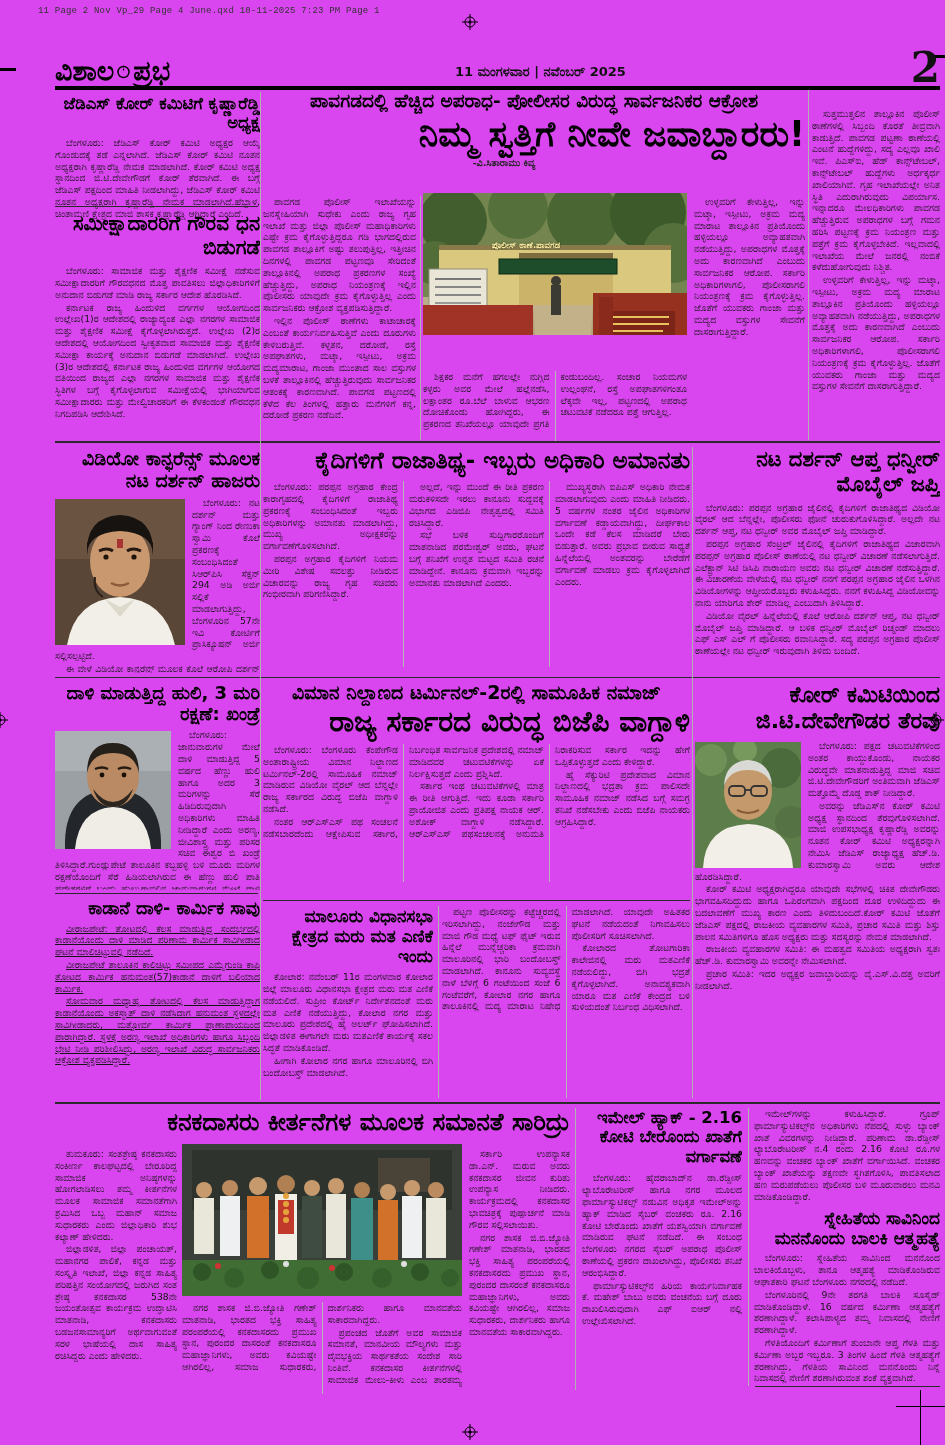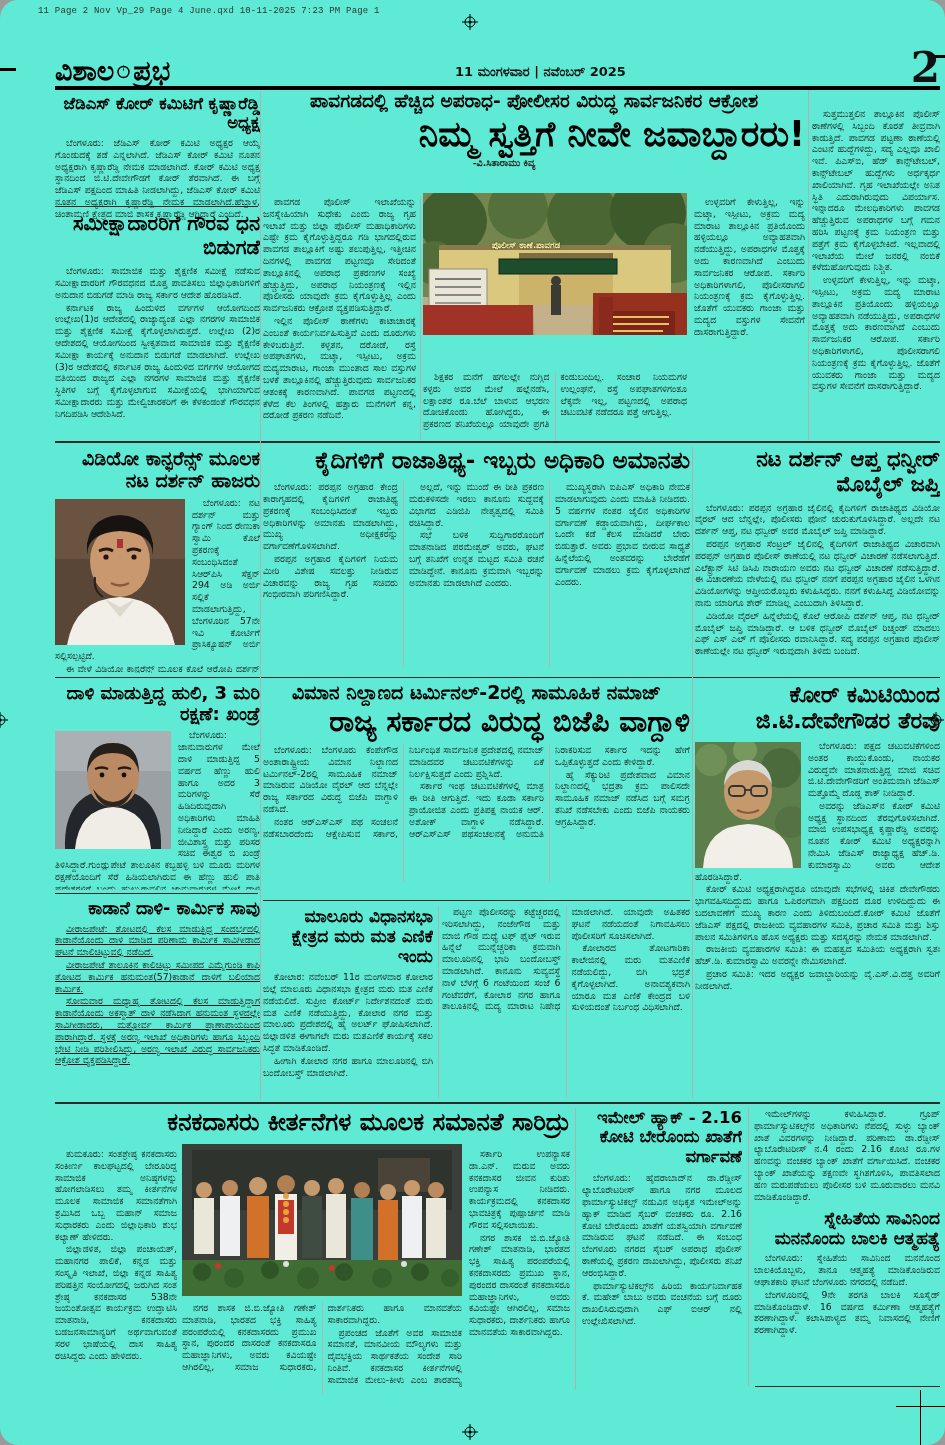--- a/index.html
+++ b/index.html
@@ -1,17 +1,17 @@
 <!DOCTYPE html>
 <html><head>
 <meta charset="utf-8">
 <style>
   html,body{margin:0;padding:0;background:#9a9a9a;}
-  .sheet{position:relative;width:945px;height:1445px;background:#5eead4;overflow:hidden;
-         font-family:"DejaVu Sans","Liberation Sans",sans-serif;color:#111;border-radius:18px;}
+  .sheet{position:relative;width:945px;height:1445px;background:#d946ef;overflow:hidden;
+         font-family:"DejaVu Sans","Liberation Sans",sans-serif;color:#111;}
   .slug{position:absolute;left:38px;top:6px;font:9px "Liberation Mono",monospace;color:#333;letter-spacing:.2px;}
   .mast{position:absolute;left:55px;top:44px;width:885px;height:42px;border-bottom:4px solid #000;
         display:flex;align-items:flex-end;justify-content:space-between;}
   .logo{font-size:27px;font-weight:900;color:#000;line-height:1;display:flex;align-items:center;gap:3px;padding-bottom:2px;}
   .dateline{font-size:13px;font-weight:700;padding-bottom:6px;}
   .pagenum{font-size:42px;font-weight:700;line-height:.85;font-family:"DejaVu Serif","Liberation Serif",serif;}
   .art{position:absolute;}
   .hl{font-weight:800;text-align:right;line-height:1.18;color:#000;}
   .kick{font-weight:800;text-align:center;color:#000;}
   .bd{font-size:9.3px;line-height:1.27;text-align:justify;color:#161616;}
@@ -358,20 +358,21 @@
       </div>
     </div>
     <div class="abs" style="left:172px;top:0;width:186px;height:282px;overflow:hidden;">
       <div class="bd">
         <p>ಇಮೇಲ್‌ಗಳನ್ನು ಕಳುಹಿಸಿದ್ದಾರೆ. ಗ್ರೂಪ್ ಫಾರ್ಮಾಸ್ಯುಟಿಕಲ್ಸ್‌ನ ಅಧಿಕಾರಿಗಳು ನೆಪದಲ್ಲಿ ಸುಳ್ಳು ಬ್ಯಾಂಕ್ ಖಾತೆ ವಿವರಗಳನ್ನು ನೀಡಿದ್ದಾರೆ. ಪರಿಣಾಮ ಡಾ.ರೆಡ್ಡೀಸ್ ಲ್ಯಾಬೊರೇಟರೀಸ್ ನ.4 ರಂದು 2.16 ಕೋಟಿ ರೂ.ಗಳ ಹಣವನ್ನು ವಂಚಕರ ಬ್ಯಾಂಕ್ ಖಾತೆಗೆ ವರ್ಗಾಯಿಸಿದೆ. ವಂಚಕರ ಬ್ಯಾಂಕ್ ಖಾತೆಯನ್ನು ತಕ್ಷಣವೇ ಸ್ಥಗಿತಗೊಳಿಸಿ, ಪಾವತಿಸಲಾದ ಹಣ ಮರುಪಡೆಯಲು ಪೊಲೀಸರ ಬಳಿ ಮೂರುವಾರಲು ಮನವಿ ಮಾಡಿಕೊಂಡಿದ್ದಾರೆ.</p>
       </div>
       <div class="hl" style="font-size:17px;margin-top:6px;">ಸ್ನೇಹಿತೆಯ ಸಾವಿನಿಂದ ಮನನೊಂದು ಬಾಲಕಿ ಆತ್ಮಹತ್ಯೆ</div>
       <div class="bd" style="margin-top:4px;">
         <p>ಬೆಂಗಳೂರು: ಸ್ನೇಹಿತೆಯ ಸಾವಿನಿಂದ ಮನನೊಂದ ಬಾಲಕಿಯೊಬ್ಬಳು, ತಾನೂ ಆತ್ಮಹತ್ಯೆ ಮಾಡಿಕೊಂಡಿರುವ ಆಘಾತಕಾರಿ ಘಟನೆ ಬೆಂಗಳೂರು ನಗರದಲ್ಲಿ ನಡೆದಿದೆ.</p>
         <p>ಬೆಂಗಳೂರಿನಲ್ಲಿ 9ನೇ ತರಗತಿ ಬಾಲಕಿ ಸೂಸೈಡ್ ಮಾಡಿಕೊಂಡಿದ್ದಾಳೆ. 16 ವರ್ಷದ ಕರ್ಮಿಣಾ ಆತ್ಮಹತ್ಯೆಗೆ ಶರಣಾಗಿದ್ದಾಳೆ. ಕಲಾಸಿಪಾಳ್ಯದ ತಮ್ಮ ನಿವಾಸದಲ್ಲಿ ನೇಣಿಗೆ ಶರಣಾಗಿದ್ದಾಳೆ.</p>
+        <p>ಗೆಳತಿಯೊಂದಿಗೆ ಕರ್ಮಿಣಾಗೆ ತುಂಬಾನೇ ಆಪ್ತ ಗೆಳತಿ ಮತ್ತು ಕರ್ಮಿಣಾ ಅಬ್ಬರ ಇಬ್ಬರೂ. 3 ತಿಂಗಳ ಹಿಂದೆ ಗೆಳತಿ ಆತ್ಮಹತ್ಯೆಗೆ ಶರಣಾಗಿದ್ದು, ಗೆಳತಿಯ ಸಾವಿನಿಂದ ಮನನೊಂದು ನಿನ್ನೆ ನಿವಾಸದಲ್ಲಿ ನೇಣಿಗೆ ಶರಣಾಗಿರುವಂತ ಶಂಕೆ ವ್ಯಕ್ತವಾಗಿದೆ.</p>
       </div>
     </div>
   </div>
   <div class="hr" style="left:755px;top:1386px;width:185px;"></div>
 
   <div class="vr" style="left:260px;top:92px;height:1008px;"></div>
   <div class="vr" style="left:808px;top:90px;height:350px;"></div>
   <div class="vr" style="left:692px;top:447px;height:651px;"></div>
   <div class="vr" style="left:420px;top:196px;height:244px;"></div>
   <div class="vr" style="left:438px;top:906px;height:192px;"></div>

